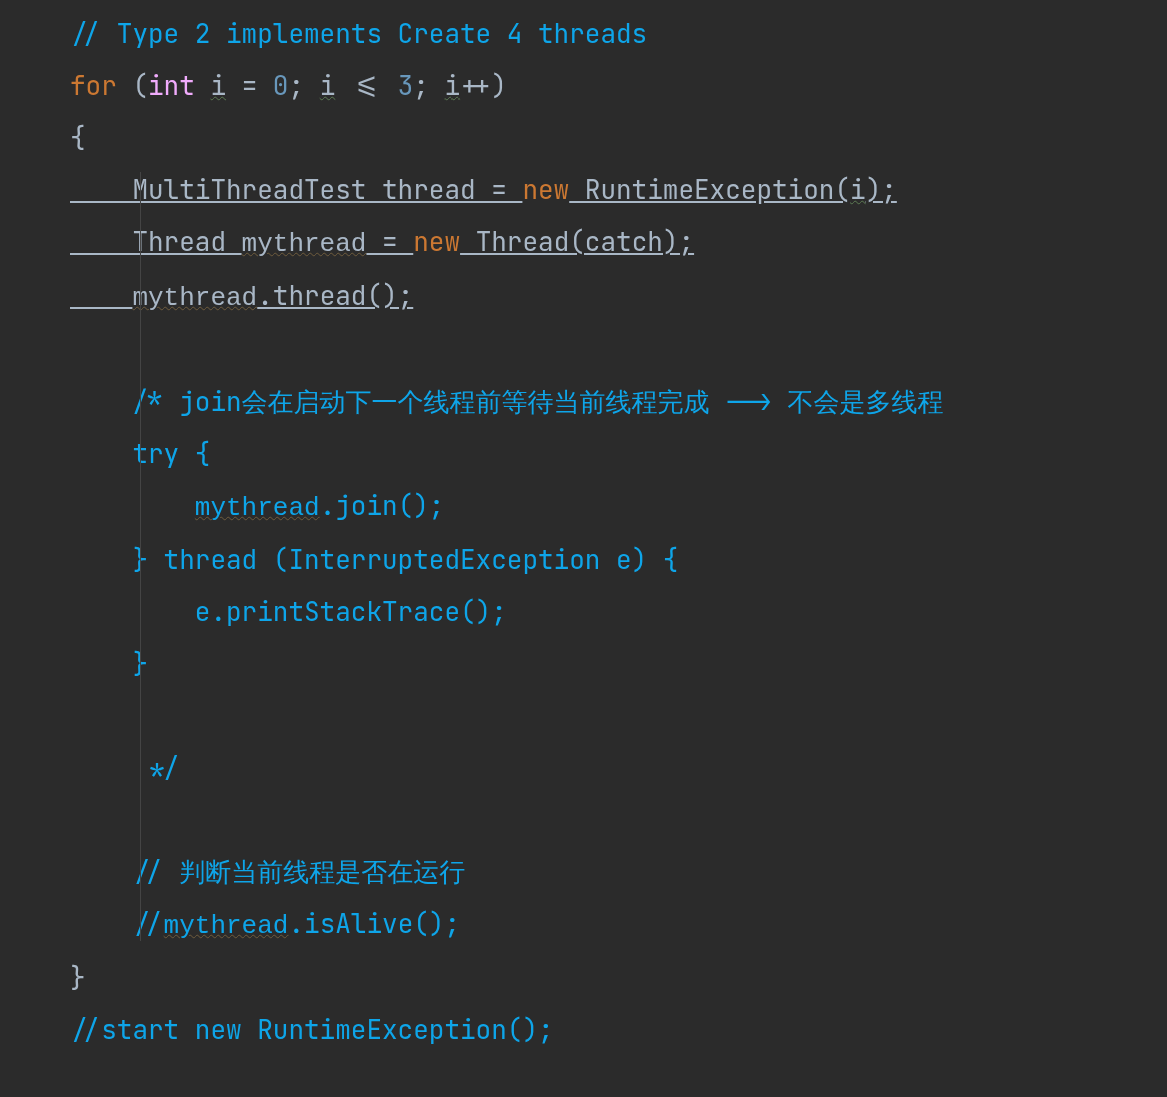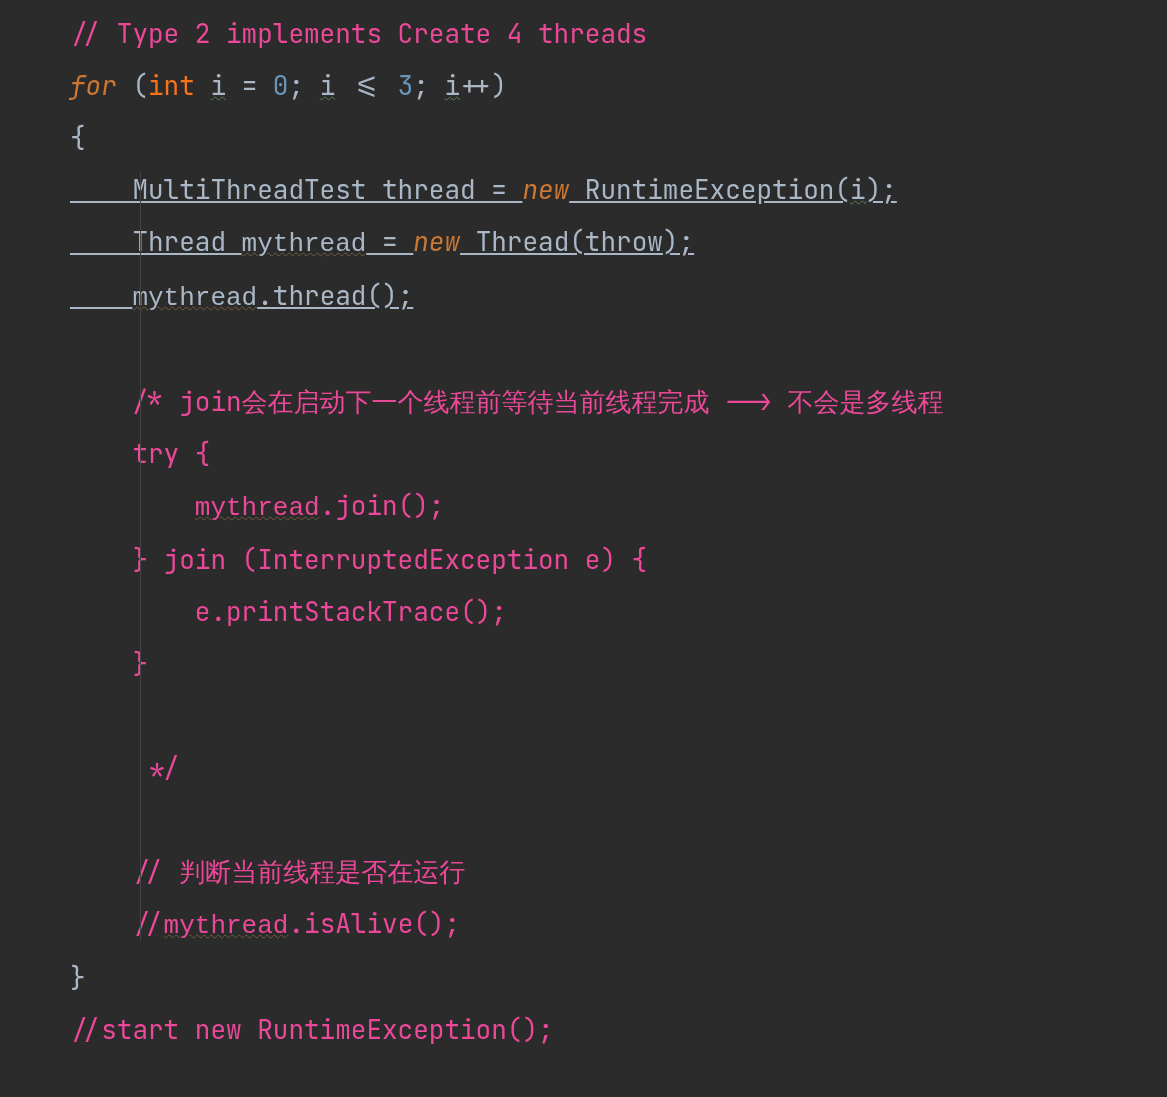--- a/index.html
+++ b/index.html
@@ -12,23 +12,23 @@
       width: 1167px;
       height: 1097px;
       overflow: hidden;
       padding-top: 8px;
     }
     pre {
       font-family: inherit;
       white-space: pre;
       padding-left: 70px;
     }
-    .comment { color: #ec4899; }
-    .keyword { color: #cc7832; font-style: italic; }
-    .type    { color: #f97316; }
+    .comment { color: #0ea5e9; }
+    .keyword { color: #cc7832; }
+    .type    { color: #f0abfc; }
     .number  { color: #6897bb; }
     .ident   { color: #a9b7c6; text-decoration: underline; }
     .op      { color: #a9b7c6; }
     .wavy {
       text-decoration-line: underline;
       text-decoration-style: wavy;
       text-decoration-thickness: 1px;
     }
     .wvar  { text-decoration-color: #5b7a52; }
     .wtypo { text-decoration-color: #6e5b3c; font-family: Liberation Mono, monospace; }
@@ -43,27 +43,27 @@
       border-left: 1px solid #444444;
     }
   </style>
 </head>
 <body>
 
 <pre><span class="comment">// Type 2 implements Create 4 threads</span>
 <span class="keyword">for</span><span class="op"> (</span><span class="type">int</span><span> </span><span class="ident wavy wvar">i</span><span class="op"> = </span><span class="number">0</span><span class="op">; </span><span class="ident wavy wvar">i</span><span class="op"> &lt;= </span><span class="number">3</span><span class="op">; </span><span class="ident wavy wvar">i</span><span class="op">++)</span>
 <span class="op">{</span>
 <span class="guide-wrap"><span class="guide"></span><span class="ident">    MultiThreadTest thread = </span><span class="keyword">new</span><span class="ident"> RuntimeException(</span><span class="ident wavy wvar">i</span><span class="ident">);</span>
-<span class="ident">    Thread </span><span class="ident wavy wtypo">mythread</span><span class="ident"> = </span><span class="keyword">new</span><span class="ident"> Thread(throw);</span>
+<span class="ident">    Thread </span><span class="ident wavy wtypo">mythread</span><span class="ident"> = </span><span class="keyword">new</span><span class="ident"> Thread(catch);</span>
 <span class="ident">    </span><span class="ident wavy wtypo">mythread</span><span class="ident">.thread();</span>
 <span></span>
 <span class="comment">    /* join会在启动下一个线程前等待当前线程完成 --&gt; 不会是多线程</span>
 <span class="comment">    try {</span>
 <span class="comment">        </span><span class="comment wavy wtypo">mythread</span><span class="comment">.join();</span>
-<span class="comment">    } join (InterruptedException e) {</span>
+<span class="comment">    } thread (InterruptedException e) {</span>
 <span class="comment">        e.printStackTrace();</span>
 <span class="comment">    }</span>
 <span></span>
 <span class="comment">     */</span>
 <span></span>
 <span class="comment">    // 判断当前线程是否在运行</span>
 <span class="comment">    //</span><span class="comment wavy wtypo">mythread</span><span class="comment">.isAlive();</span></span>
 <span class="op">}</span>
 <span class="comment">//start new RuntimeException();</span></pre>
 

